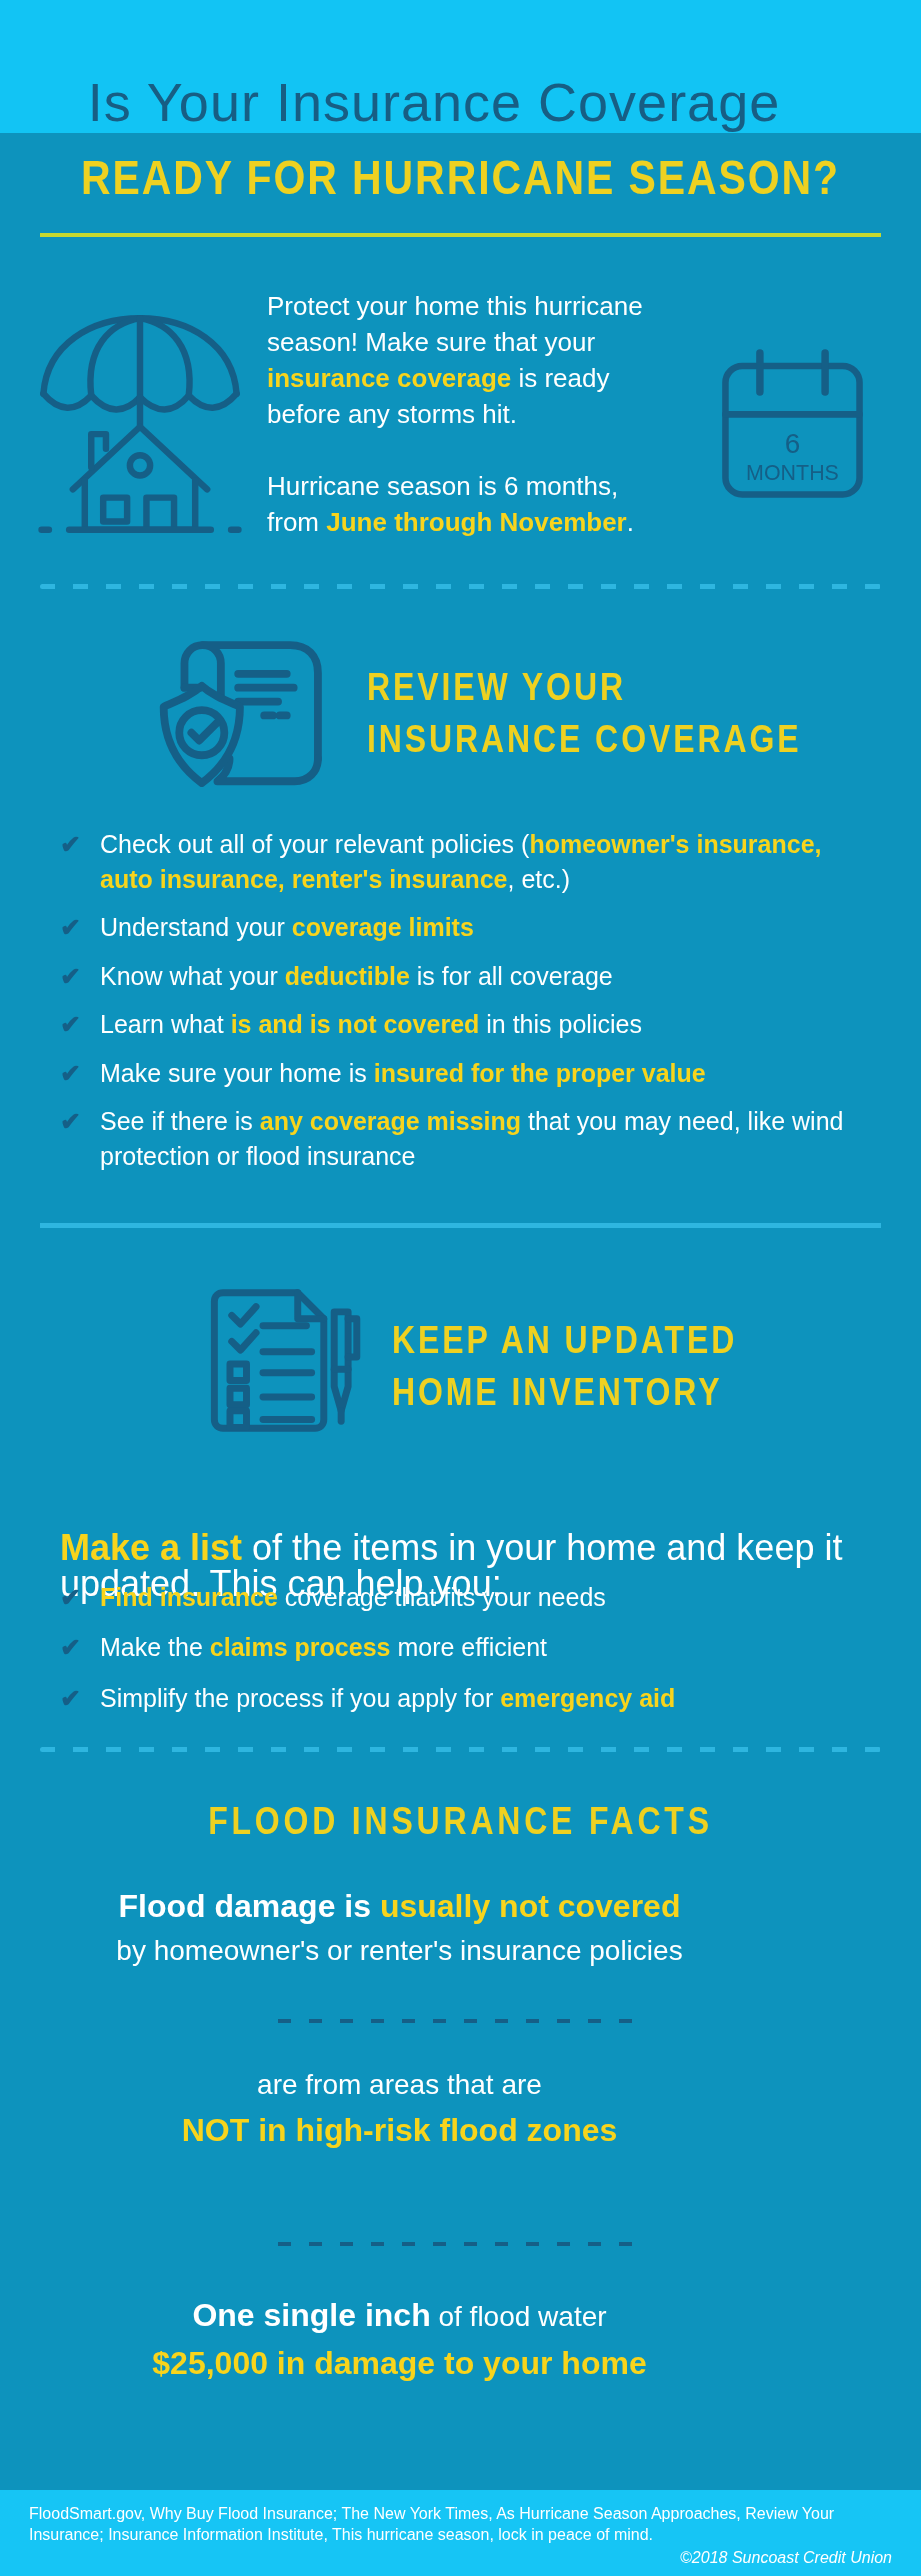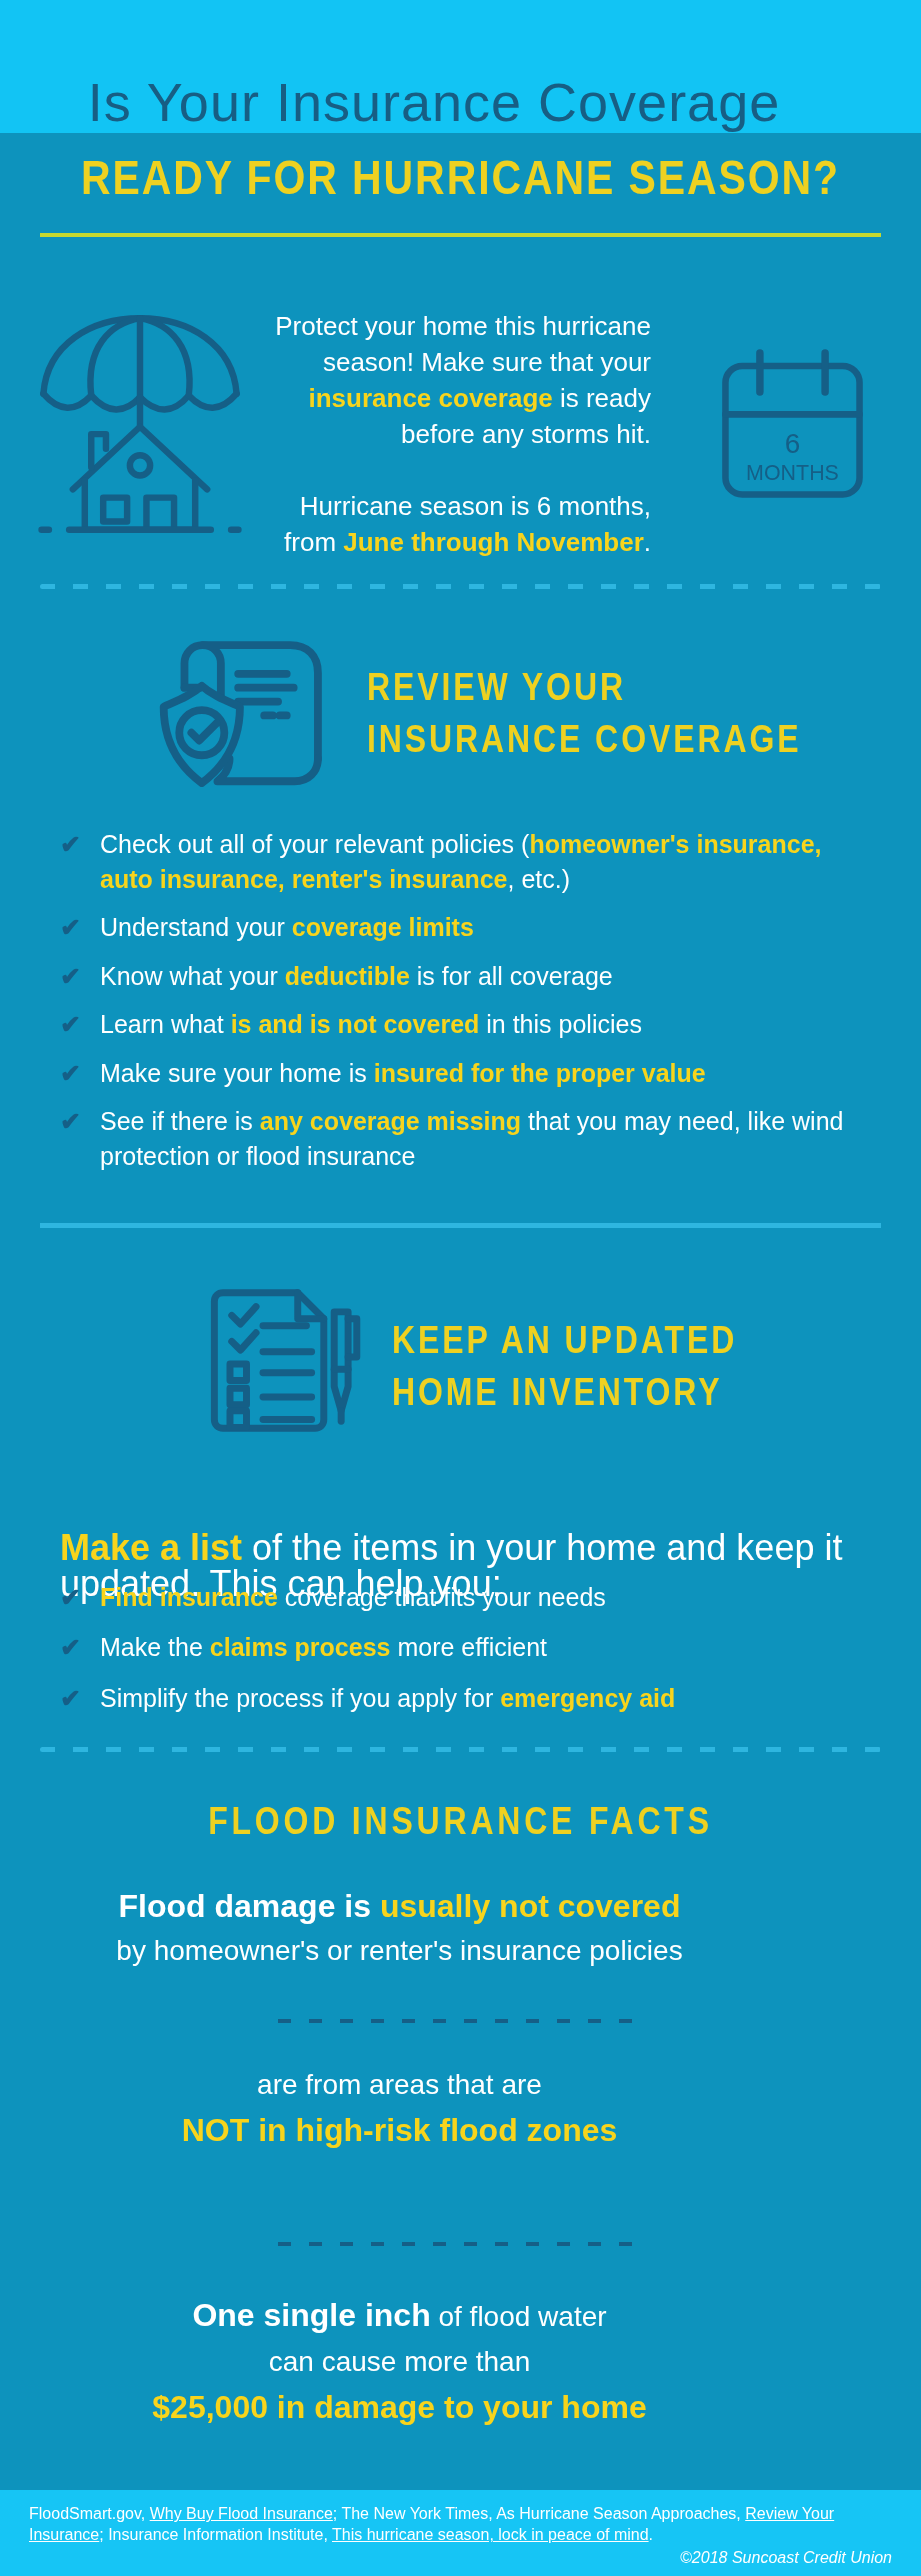--- a/index.html
+++ b/index.html
@@ -16,21 +16,21 @@
   .lime-rule{position:absolute;top:233px;left:40px;right:40px;height:3.8px;background:#c6d92f;}
 
   
   .dash-light{position:absolute;left:40px;right:40px;height:4.8px;border-radius:2.9px;
      background:repeating-linear-gradient(90deg,#2eb6e0 0 15.4px,transparent 15.4px 33px);}
   .solid-light{position:absolute;left:40px;right:40px;height:4.8px;background:#2eb6e0;}
   .dash-navy{position:absolute;left:278px;width:370px;height:3.8px;
      background:repeating-linear-gradient(90deg,#155f87 0 13.4px,transparent 13.4px 31px);}
 
   
-  .intro-text{position:absolute;top:308px;left:267px;width:384px;text-align:right;
+  .intro-text{position:absolute;top:288px;left:267px;width:384px;text-align:left;
               color:#ffffff;font-size:26px;line-height:36px;}
   .intro-text .p2{margin-top:36px;}
   .y{color:#f8d41c;font-weight:bold;}
   .bw{color:#ffffff;font-weight:bold;}
 
   
   .sec-head{position:absolute;font-size:32px;letter-spacing:2.9px;line-height:44px;
             transform:scaleY(1.2);transform-origin:top left;}
   .flood-head{position:absolute;top:1799px;left:0;width:921px;text-align:center;
               font-size:32px;letter-spacing:3.8px;transform:scaleY(1.2);transform-origin:top center;}
@@ -45,21 +45,21 @@
              font-size:36px;line-height:36px;margin-top:40px;}
 
   
   .fact{position:absolute;left:0;width:799px;text-align:center;color:#fff;}
   .fact .big{font-size:32px;font-weight:bold;line-height:46px;}
   .fact .reg{font-size:28px;line-height:44px;}
 
   
   .footer{position:absolute;top:2490px;left:0;width:921px;height:86px;background:#16c5f5;
           box-sizing:border-box;padding:13.4px 29px 0 29px;color:#fff;font-size:16px;line-height:21px;}
-  .footer .link{text-decoration:underline;cursor:pointer;margin-top:26px;}
+  .footer .link{cursor:pointer;margin-top:26px;}
   .copyright{text-align:right;margin-top:2px;font-style:italic;}
 
   svg{display:block;}
   .icon-stroke{fill:none;stroke:#155f87;stroke-linecap:round;stroke-linejoin:round;}
 </style>
 </head>
 <body>
 
 <div class="page">
 
@@ -214,21 +214,20 @@
 
   <div class="fact" style="top:2063px">
     <div class="reg">are from areas that are</div>
     <div class="big y">NOT in high-risk flood zones</div>
   </div>
 
   <div class="dash-navy" style="top:2242px"></div>
 
   <div class="fact" style="top:2292px">
     <div class="big"><span class="bw">One single inch</span><span style="font-weight:normal;font-size:28px"> of flood water</span></div>
-    <div class="reg">can cause more than</div>
     <div class="big y">$25,000 in damage to your home</div>
   </div>
 
   <div class="footer">
     <div><span>FloodSmart.gov, </span><span class="link">Why Buy Flood Insurance</span><span>; The New York Times, As Hurricane Season Approaches, </span><span class="link">Review Your Insurance</span><span>; Insurance Information Institute, </span><span class="link">This hurricane season, lock in peace of mind</span><span>.</span></div>
     <div class="copyright">©2018 Suncoast Credit Union</div>
   </div>
 
 </div>
 

